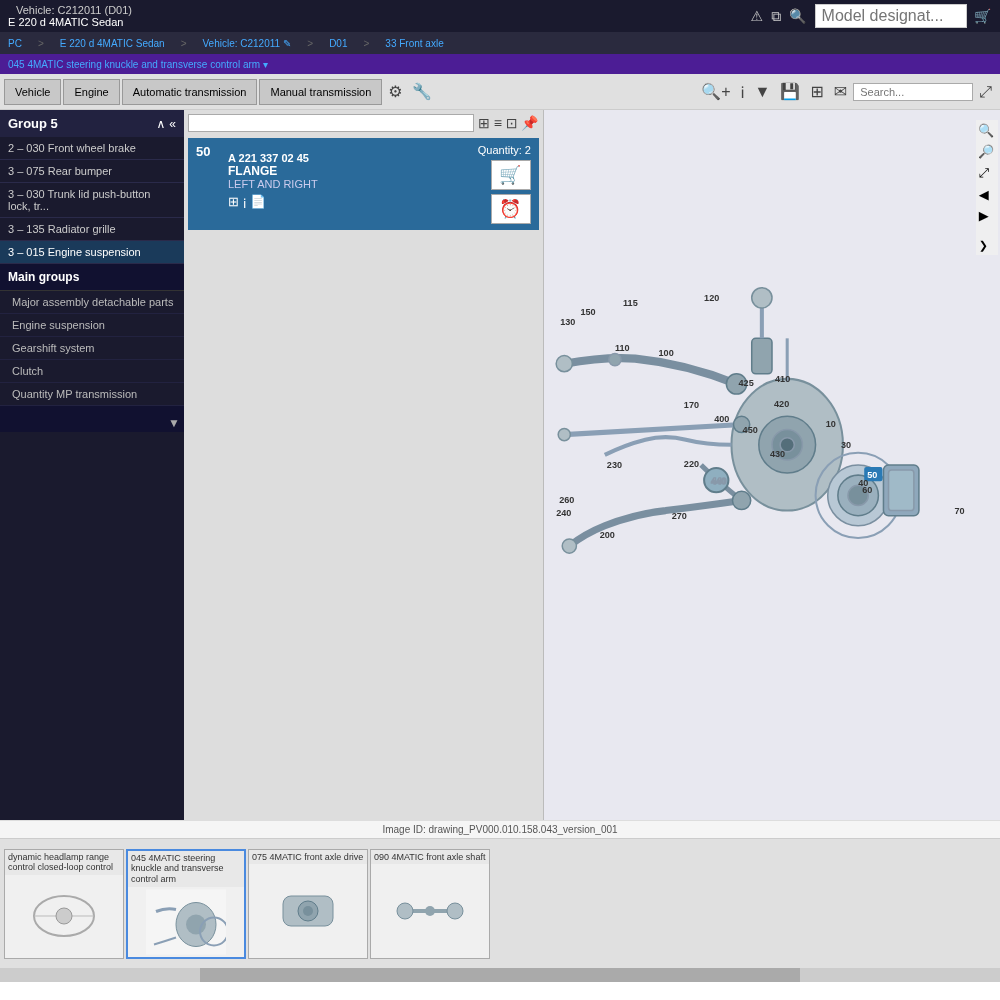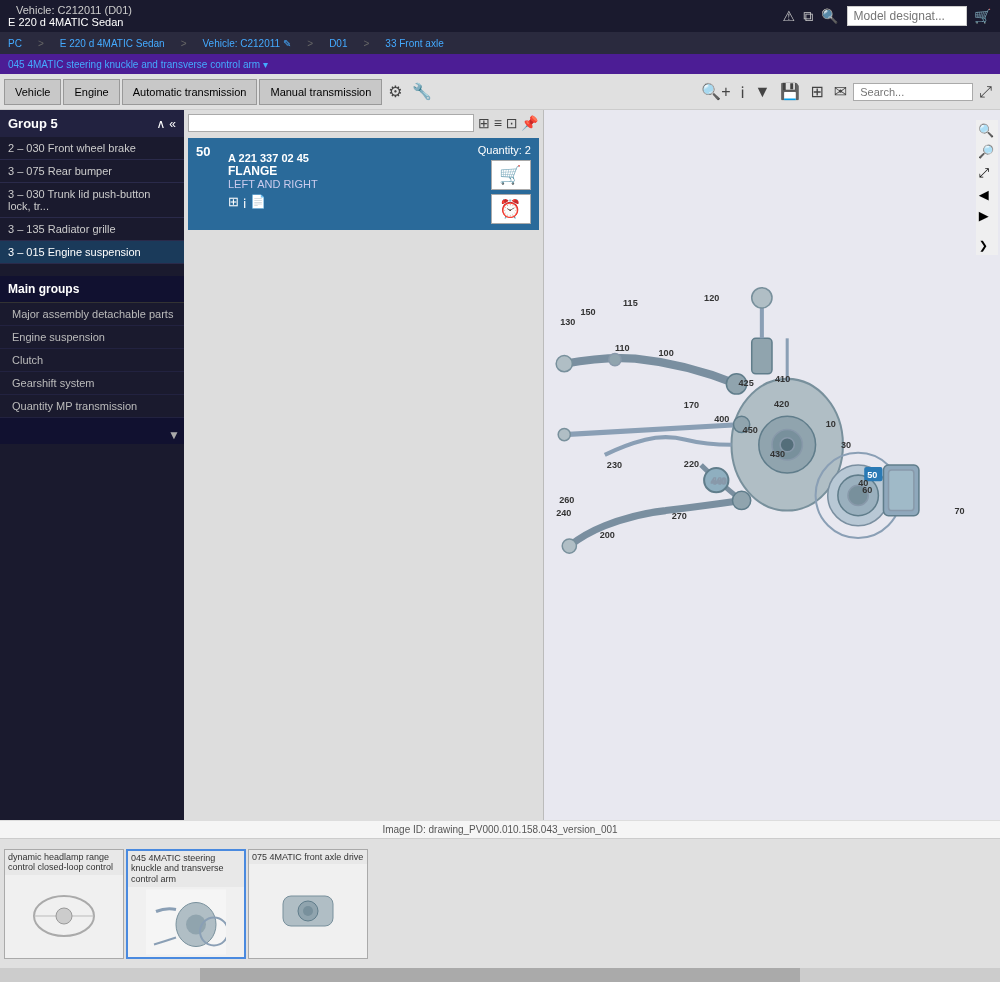--- a/index.html
+++ b/index.html
@@ -5,21 +5,21 @@
     * { margin: 0; padding: 0; box-sizing: border-box; }
     body { font-family: Arial, sans-serif; font-size: 12px; background: #fff; width: 1000px; height: 1000px; overflow: hidden; }
 
     
     .top-bar { background: #1a1a2e; color: #fff; padding: 4px 8px; display: flex; align-items: center; justify-content: space-between; height: 32px; }
     .top-bar-left { display: flex; flex-direction: column; }
     .top-bar-title { font-size: 11px; color: #ccc; margin-left: 8px; }
     .top-bar-subtitle { font-size: 11px; color: #fff; }
     .top-bar-right { display: flex; align-items: center; gap: 8px; }
     .top-bar-icon { color: #ccc; font-size: 14px; cursor: pointer; }
-    .search-box-top { background: #fff; border: 1px solid #ccc; padding: 2px 6px; font-size: 12px; width: 120px; color: #333; }
+    .search-box-top { background: #fff; border: 1px solid #ccc; padding: 2px 6px; font-size: 16px; width: 152px; color: #333; }
 
     
     .breadcrumb { background: #2a2a3e; color: #aaa; padding: 3px 8px; font-size: 10px; display: flex; align-items: center; gap: 16px; height: 22px; }
     .breadcrumb span { color: #4af; cursor: pointer; }
     .breadcrumb .separator { color: #666; }
 
     
     .breadcrumb2 { background: #4c1d95; color: #aaa; padding: 2px 8px; font-size: 10px; display: flex; align-items: center; height: 20px; }
     .breadcrumb2 span { color: #4af; cursor: pointer; }
 
@@ -32,21 +32,21 @@
     
     .main { display: flex; height: calc(1000px - 32px - 22px - 20px - 36px - 180px); }
 
     
     .sidebar { width: 184px; background: #1a1a2e; color: #fff; overflow-y: auto; flex-shrink: 0; }
     .sidebar-header { display: flex; align-items: center; justify-content: space-between; padding: 6px 8px; background: #222240; }
     .sidebar-header-title { font-size: 13px; font-weight: bold; }
     .sidebar-header-icons { display: flex; gap: 4px; }
     .sidebar-item { padding: 5px 8px; font-size: 11px; cursor: pointer; border-bottom: 1px solid #2a2a4a; color: #ccc; }
     .sidebar-item.active { background: #1a3a5a; color: #fff; }
-    .sidebar-section-header { padding: 6px 8px; font-size: 12px; font-weight: bold; color: #fff; background: #111130; border-bottom: 1px solid #333; margin-top: 12px; }
+    .sidebar-section-header { padding: 6px 8px; font-size: 12px; font-weight: bold; color: #fff; background: #111130; border-bottom: 1px solid #333; }
     .sidebar-subitem { padding: 5px 8px 5px 12px; font-size: 11px; cursor: pointer; border-bottom: 1px solid #222240; color: #bbb; }
     .parts-toolbar { display: flex; align-items: center; gap: 4px; padding: 4px; background: #ddd; }
     .parts-search { flex: 1; background: #fff; border: 1px solid #aaa; padding: 2px 6px; font-size: 11px; }
     .parts-icon { font-size: 14px; cursor: pointer; color: #444; }
 
     .part-row { display: flex; align-items: flex-start; padding: 6px 8px; background: #2a6a9a; color: #fff; margin: 2px 4px; gap: 8px; }
     .part-num { font-size: 13px; font-weight: bold; min-width: 24px; }
     .part-details { flex: 1; }
     .part-code { font-size: 11px; font-weight: bold; margin-top: 8px; }
     .part-name { font-size: 12px; font-weight: bold; }
@@ -147,22 +147,22 @@
 
     <div class="sidebar-item">2 – 030 Front wheel brake</div>
     <div class="sidebar-item">3 – 075 Rear bumper</div>
     <div class="sidebar-item">3 – 030 Trunk lid push-button lock, tr...</div>
     <div class="sidebar-item">3 – 135 Radiator grille</div>
     <div class="sidebar-item active">3 – 015 Engine suspension</div>
 
     <div class="sidebar-section-header">Main groups</div>
     <div class="sidebar-subitem">Major assembly detachable parts</div>
     <div class="sidebar-subitem">Engine suspension</div>
+    <div class="sidebar-subitem">Gearshift system</div>
     <div class="sidebar-subitem">Clutch</div>
-    <div class="sidebar-subitem">Gearshift system</div>
     <div class="sidebar-subitem">Quantity MP transmission</div>
     <div style="height:8px; background:#111130;"></div>
     <div style="text-align:right; padding:2px 4px; background:#111130;">
       <span style="color:#aaa; font-size:12px; cursor:pointer;">▼</span>
     </div>
   </div>
 
   <div style="width:360px; flex-shrink:0; display:flex; flex-direction:column; background:#ddd; border-right:1px solid #bbb;">
 
     <div class="parts-toolbar">
@@ -312,20 +312,32 @@
     <div class="thumb-label">075 4MATIC front axle drive</div>
     <div class="thumb-img">
       <svg viewBox="0 0 80 60" xmlns="http://www.w3.org/2000/svg">
         <rect width="80" height="60" fill="#f0f0f0"></rect>
         <rect x="15" y="15" width="50" height="30" rx="8" fill="#b0bec5" stroke="#78909c"></rect>
         <circle cx="40" cy="30" r="10" fill="#90a4ae" stroke="#607d8b"></circle>
         <circle cx="40" cy="30" r="5" fill="#78909c"></circle>
       </svg>
     </div>
   </div>
+  <div class="thumb-item">
+    <div class="thumb-label">090 4MATIC front axle shaft</div>
+    <div class="thumb-img">
+      <svg viewBox="0 0 80 60" xmlns="http://www.w3.org/2000/svg">
+        <rect width="80" height="60" fill="#f0f0f0"></rect>
+        <line x1="10" y1="30" x2="70" y2="30" stroke="#90a4ae" stroke-width="4"></line>
+        <circle cx="15" cy="30" r="8" fill="#b0bec5" stroke="#78909c"></circle>
+        <circle cx="65" cy="30" r="8" fill="#b0bec5" stroke="#78909c"></circle>
+        <circle cx="40" cy="30" r="5" fill="#90a4ae"></circle>
+      </svg>
+    </div>
+  </div>
 </div>
 
 <div class="h-scrollbar">
   <div style="height:100%; width:60%; background:#aaa; margin-left:20%;"></div>
 </div>
 
 <div class="promo-banner">
   
   
 </div>

